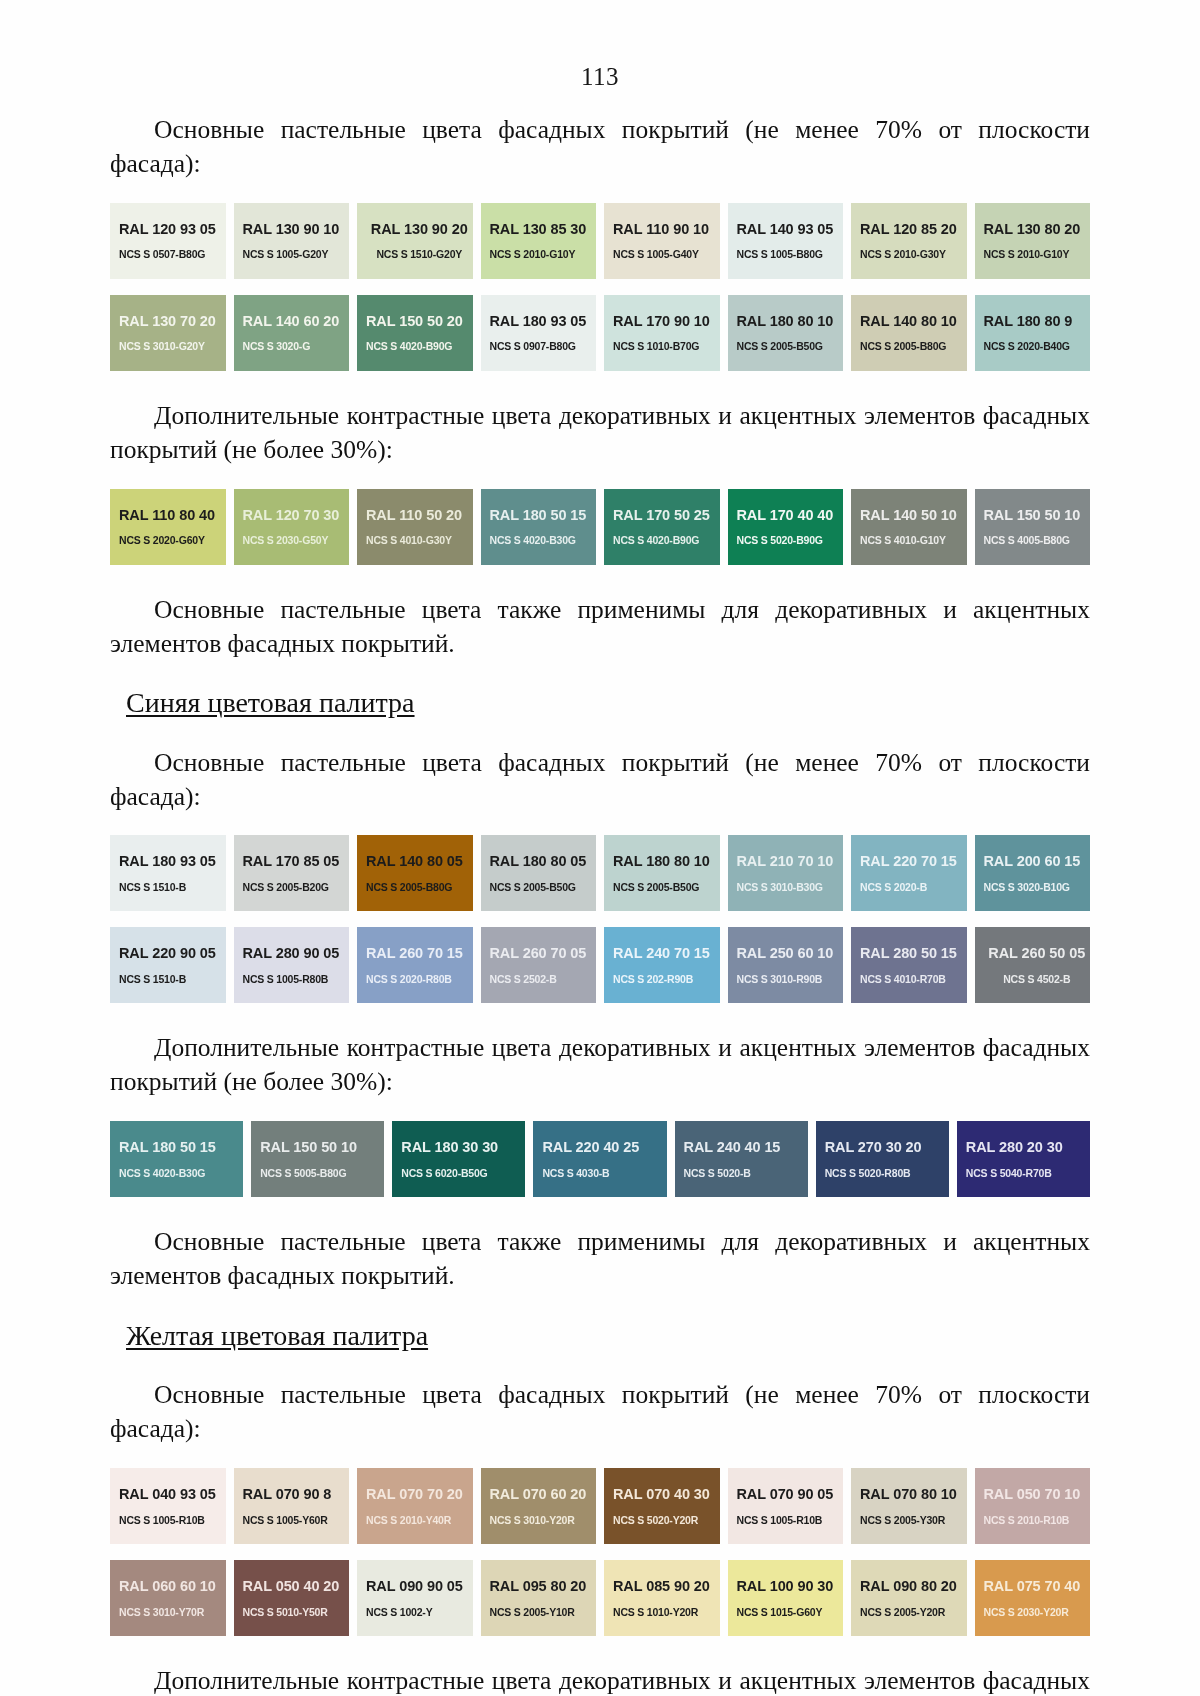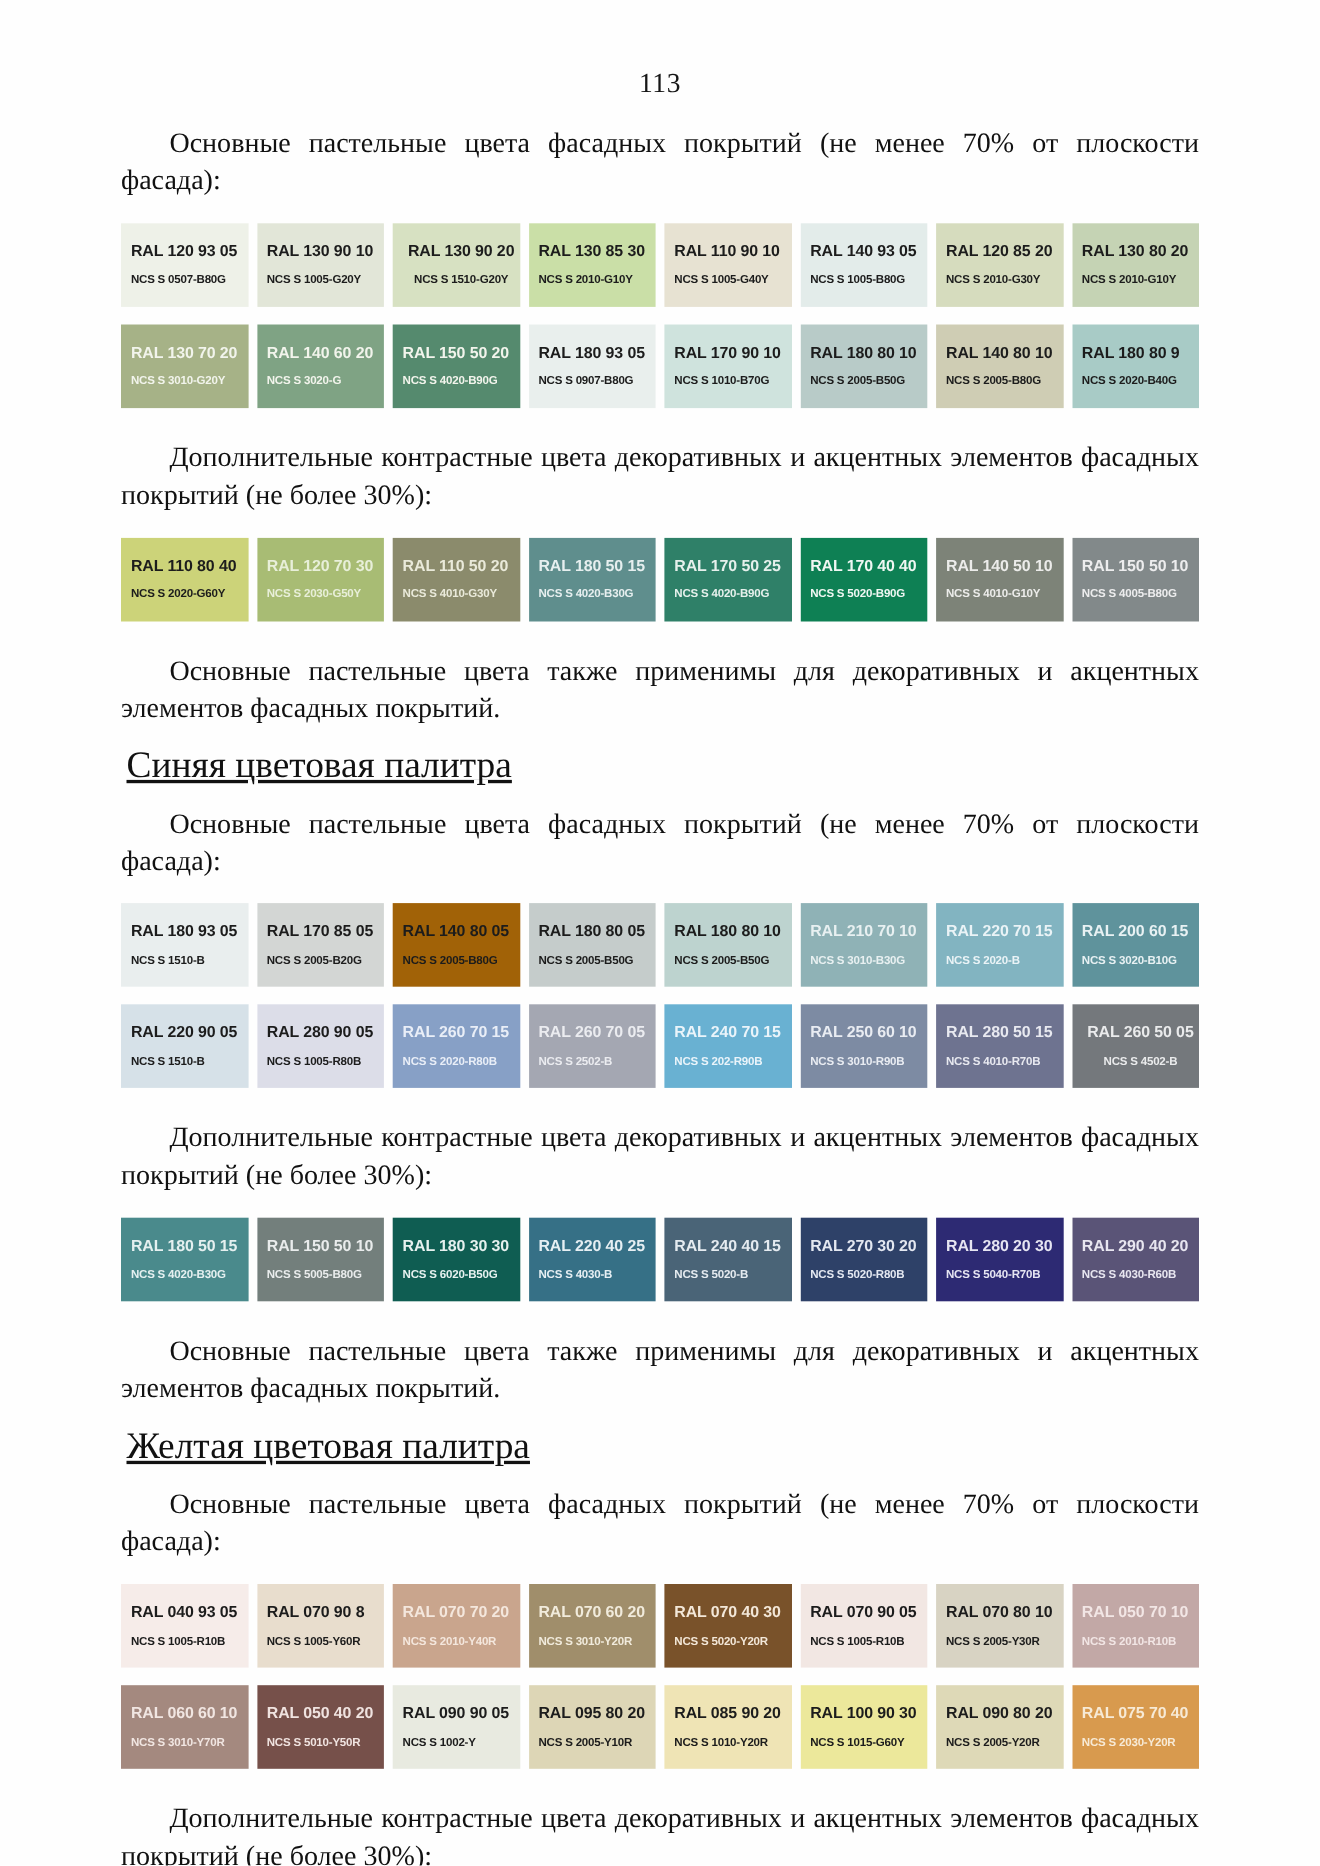--- a/index.html
+++ b/index.html
@@ -38,23 +38,23 @@
     text-align: justify;
     text-justify: inter-word;
     color: #111111;
     font-family: "Liberation Serif", serif;
   }
   p.para .indent {
     display: inline-block;
     width: 44px;
   }
   .section-title {
-    font-size: 34px;
+    font-size: 28px;
     line-height: 1.33;
-    margin: 5px;
+    margin: 16px;
     color: #111111;
     font-family: "Liberation Serif", serif;
   }
   .section-title .u {
     text-decoration: underline;
     text-underline-offset: 3px;
   }
   .swatch-row {
     display: flex;
     gap: 8px;
@@ -332,24 +332,20 @@
         <div class="ncs">NCS S 5020-B</div>
       </div>
       <div class="swatch" style="background: rgb(46, 65, 104); color: rgb(228, 232, 241);">
         <div class="ral">RAL 270 30 20</div>
         <div class="ncs">NCS S 5020-R80B</div>
       </div>
       <div class="swatch" style="background: rgb(45, 42, 115); color: rgb(230, 229, 242);">
         <div class="ral">RAL 280 20 30</div>
         <div class="ncs">NCS S 5040-R70B</div>
       </div>
-      <div class="swatch" style="background: rgb(90, 84, 119); color: rgb(232, 230, 240);">
-        <div class="ral">RAL 290 40 20</div>
-        <div class="ncs">NCS S 4030-R60B</div>
-      </div>
     </div>
 
   <div class="gap-lg"></div>
 
   <p class="para"><span class="indent"></span><span>Основные пастельные цвета также применимы для декоративных и акцентных элементов фасадных покрытий.</span></p>
 
   <div style="height:8px"></div>
 
   <p class="section-title"><span class="indent"></span><span class="u">Желтая цветовая палитра</span></p>
 

